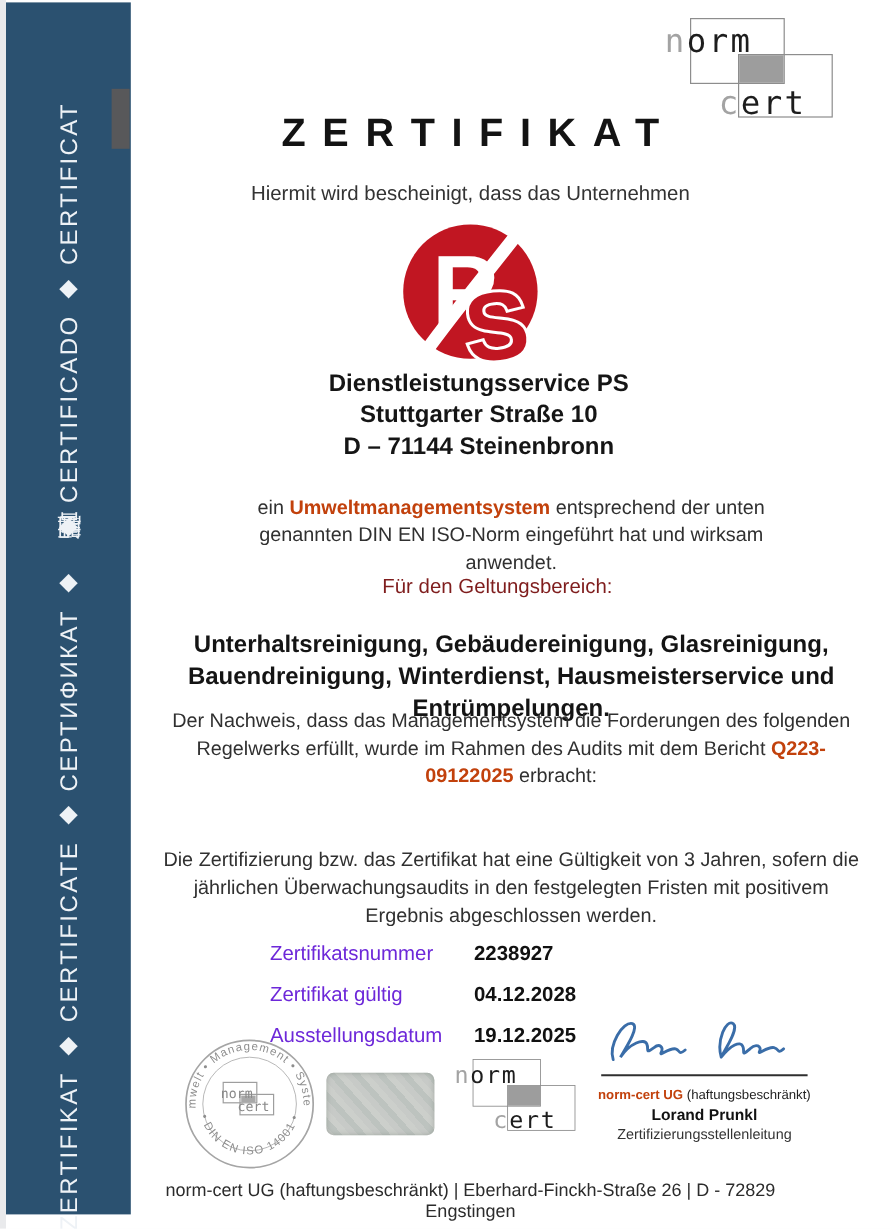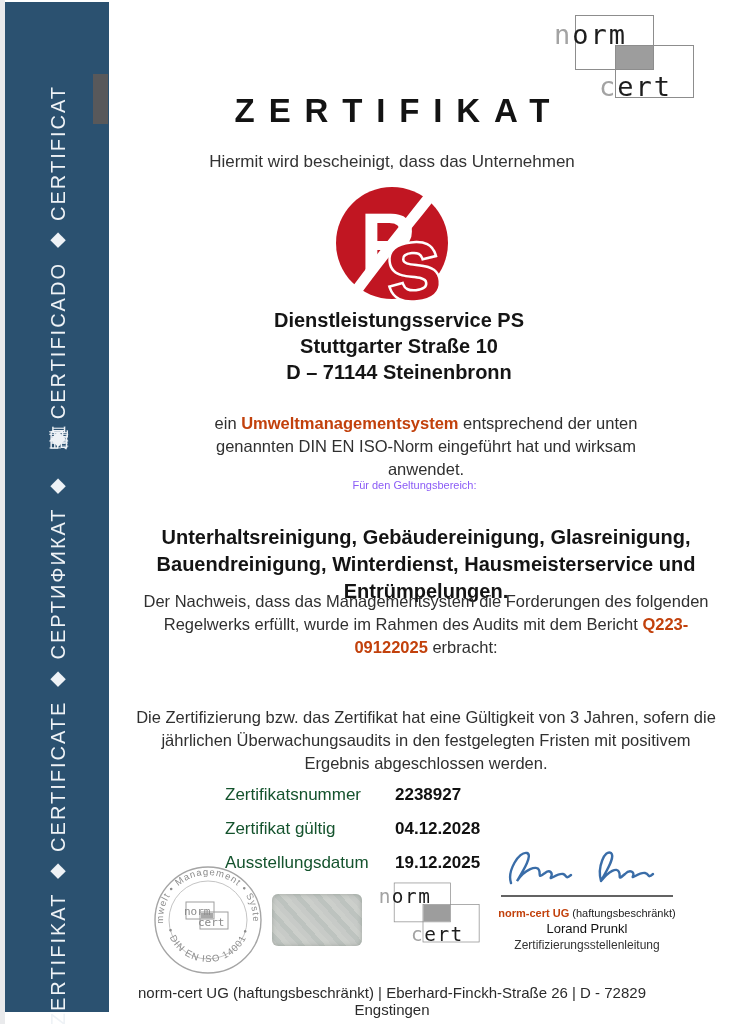--- a/index.html
+++ b/index.html
@@ -43,45 +43,45 @@
   .blk { position:absolute; left:110px; width:564px; text-align:center; }
   .title { top:92px; font-size:33px; font-weight:bold; letter-spacing:0.42em; color:#131313; padding-left:0.42em; }
   .intro { top:152px; font-size:17px; color:#333; }
 
   .ps-logo { top:184px; }
 
   .company { top:307px; font-size:20px; font-weight:bold; color:#151515; line-height:26px;padding-left:14px; }
 
   .para { font-size:16.5px; color:#303030; line-height:23px; }
   .sys-para   { top:412px; left:176px; width:500px; }
-  .scope-lab  { top:479px; font-size:11px; color:#8b5cf6;padding-left:45px; }
+  .scope-lab  { top:479px; font-size:17px; color:#7f1d1d;padding-left:45px; }
   .scope-text { top:524px; left:136px; width:580px; font-size:20px; font-weight:bold; color:#141414; line-height:27px; }
   .evidence   { top:590px; left:136px; width:580px; }
   .standard   { top:653px; font-size:29px; font-weight:bold; color:#111; letter-spacing:1px; }
   .validity   { top:706px; left:131px; width:590px; }
 
   .bold { font-weight:bold; color:#c2410c; }
 
   
   .details { position:absolute; left:225px; top:785px; }
   .detail-row { display:flex; height:34px; align-items:flex-start; }
-  .detail-label { width:170px; font-size:17px; color:#14532d; text-align:left; }
+  .detail-label { width:170px; font-size:17px; color:#6d28d9; text-align:left; }
   .detail-value { font-size:17px; font-weight:bold; color:#111; text-align:left; }
 
   
   .seal-svg { position:absolute; left:152px; top:864px; }
   .sticker {
     position:absolute; left:272px; top:894px; width:90px; height:52px; border-radius:6px;
     background:repeating-linear-gradient(48deg,#c7cac7 0 5px,#bdc3bf 5px 10px,#cccfcb 10px 15px);
     box-shadow:inset 0 0 4px rgba(120,130,120,.5);
   }
   .sig-block { position:absolute; left:472px; top:843px; width:230px; text-align:center; }
   .sig-svg { display:block; margin:0 auto; }
   .sig-org { font-size:11px; color:#222; margin-top:6px; }
-  .sig-name { font-size:13px; font-weight:normal; color:#111; margin-top:2px; }
+  .sig-name { font-size:13px; font-weight:bold; color:#111; margin-top:2px; }
   .sig-role { font-size:12px; color:#333; margin-top:2px; }
 
   .footer { top:984px; font-size:15px; color:#2b2b2b; }
 
   svg text { font-family:"Liberation Sans", sans-serif; }
   .seal-arc { font-size:9.5px; fill:#8d8d8d; letter-spacing:1px; }
   .seal-mono { font-family:"DejaVu Sans Mono", monospace; fill:#8a8a8a; }
 </style>
 </head>
 <body>

